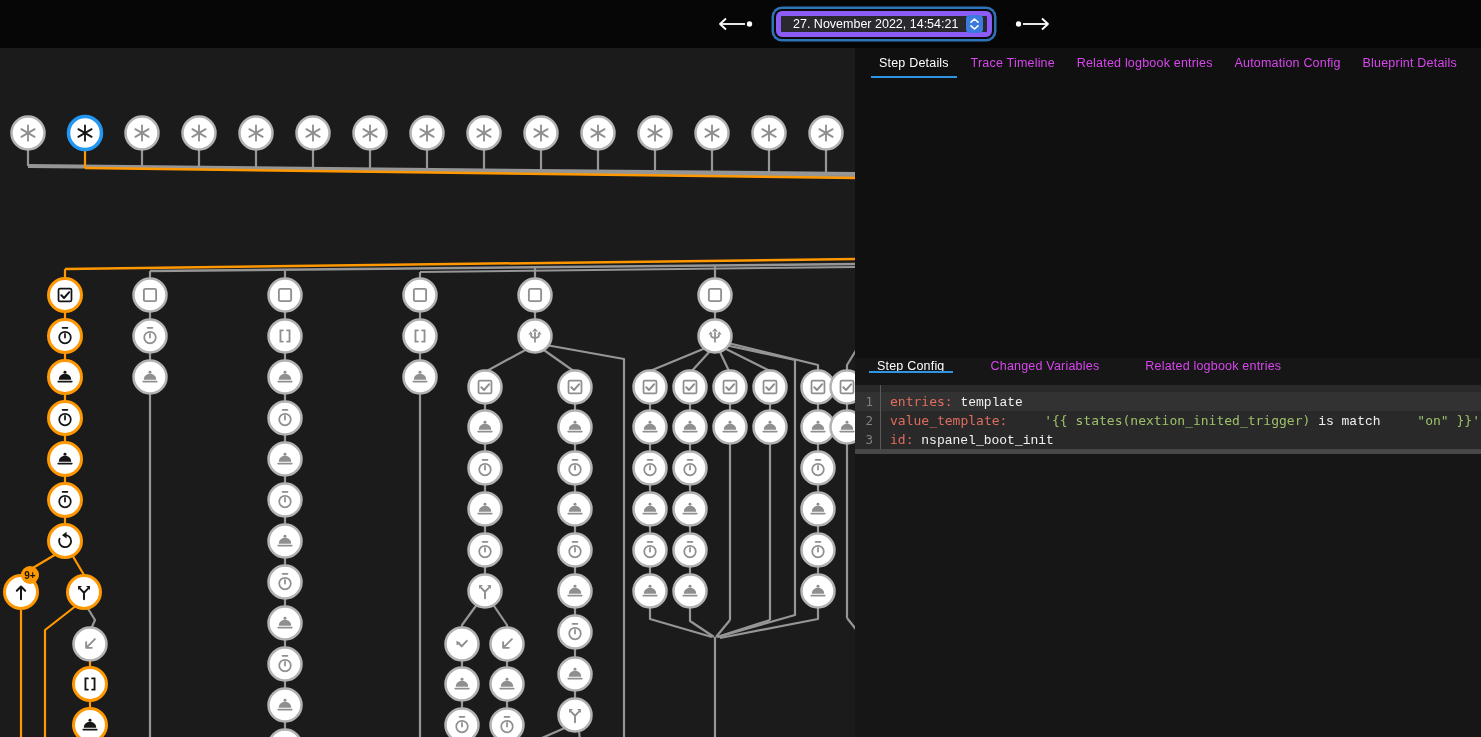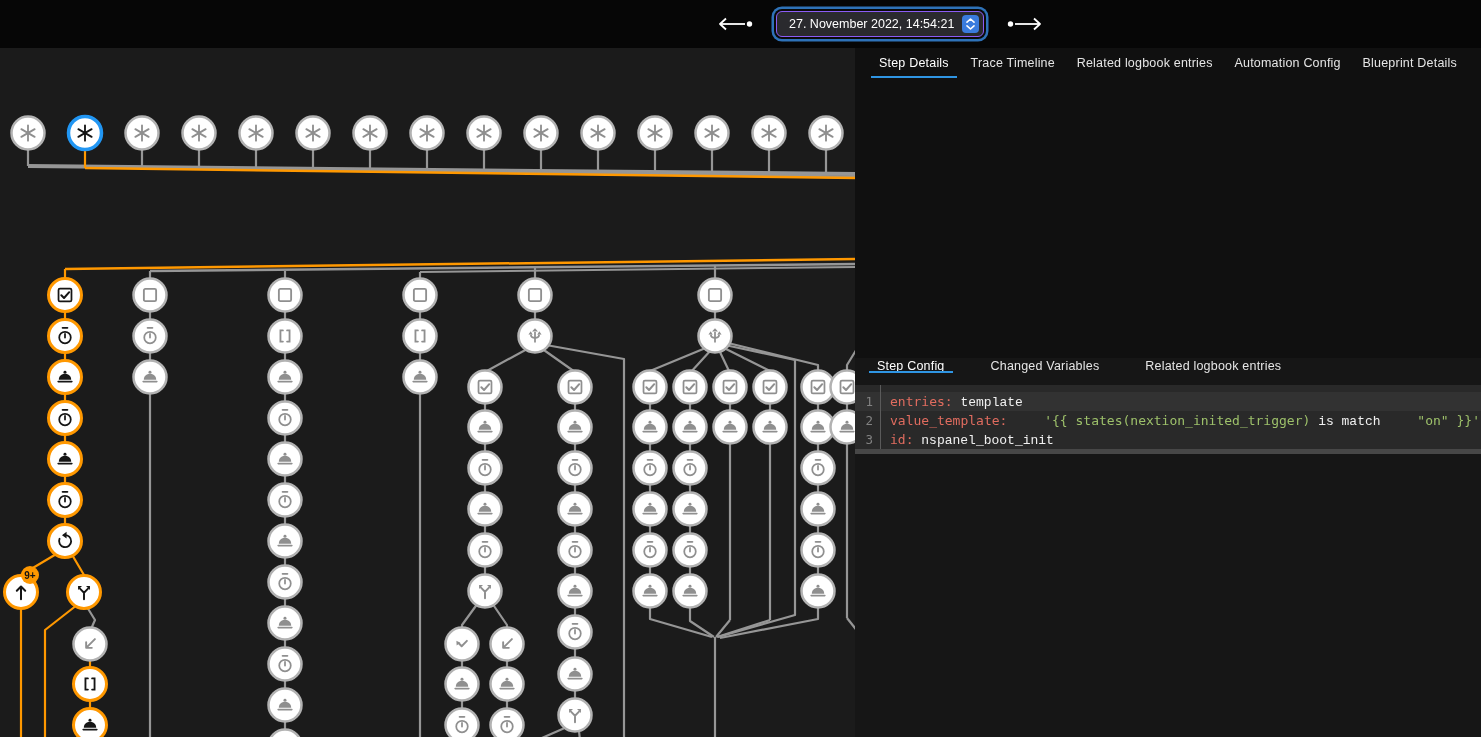--- a/index.html
+++ b/index.html
@@ -4,32 +4,32 @@
 <style>
   * { margin:0; padding:0; box-sizing:border-box; }
   body { width:1481px; height:737px; overflow:hidden; background:#000; font-family:"Liberation Sans", sans-serif; }
   .stage { position:relative; width:1481px; height:737px; background:#1b1b1b; }
 
   
   .topbar { position:absolute; left:0; top:0; width:1481px; height:48px; background:#060606; z-index:30; }
   .header-controls { position:absolute; left:712px; top:0; height:48px; display:flex; align-items:center; gap:18px; }
   .run-nav-btn { background:none; border:none; cursor:pointer; display:flex; align-items:center; padding:4px; }
   .run-selector { display:flex; align-items:center; gap:8px; height:26px; padding:0 4px 0 12px;
-    background:#2a2a2e; border:1px solid #8b5cf6; border-radius:6px;
+    background:#2a2a2e; border:5px solid #8b5cf6; border-radius:6px;
     box-shadow:0 0 0 2px #0a0a0a, 0 0 0 4.5px #2e72b8; color:#fff; font-size:12.5px; cursor:pointer; }
   .stepper { width:17px; height:18px; border-radius:4px; background:#3a7bdd; display:flex; flex-direction:column;
     align-items:center; justify-content:center; gap:1px; }
 
   
   .graph-area { position:absolute; left:0; top:48px; width:880px; height:689px; background:#1b1b1b; }
 
   
   .right-panel { position:absolute; left:855px; top:48px; width:626px; height:689px; background:#101010; z-index:20; }
   .tabbar { display:flex; justify-content:space-between; align-items:stretch; padding:0 16px; height:30px; }
-  .tab { position:relative; display:flex; align-items:center; padding:0 8px; font-size:12.5px; color:#e5e5e5;
+  .tab { position:relative; display:flex; align-items:center; padding:0 8px; font-size:12.5px; color:#d946ef;
     cursor:pointer; letter-spacing:.2px; }
   .tab.active { color:#ffffff; }
   .tab.active::after { content:""; position:absolute; left:0; right:0; bottom:0; height:2px; background:#2f95e3; }
   .executed { padding:20px 0 0 20px; color:#ececec; font-size:14.5px; }
   .panel-bottom { position:absolute; left:0; top:310px; width:626px; bottom:0; background:#161616; }
   .subtabbar { display:flex; gap:30px; padding:0 4px 12px 14px; height:27px; }
 
   
   .code-block { background:#292929; font-family:"DejaVu Sans Mono", monospace; font-size:13px; }
   .code-row { display:flex; height:19px; align-items:center; }

